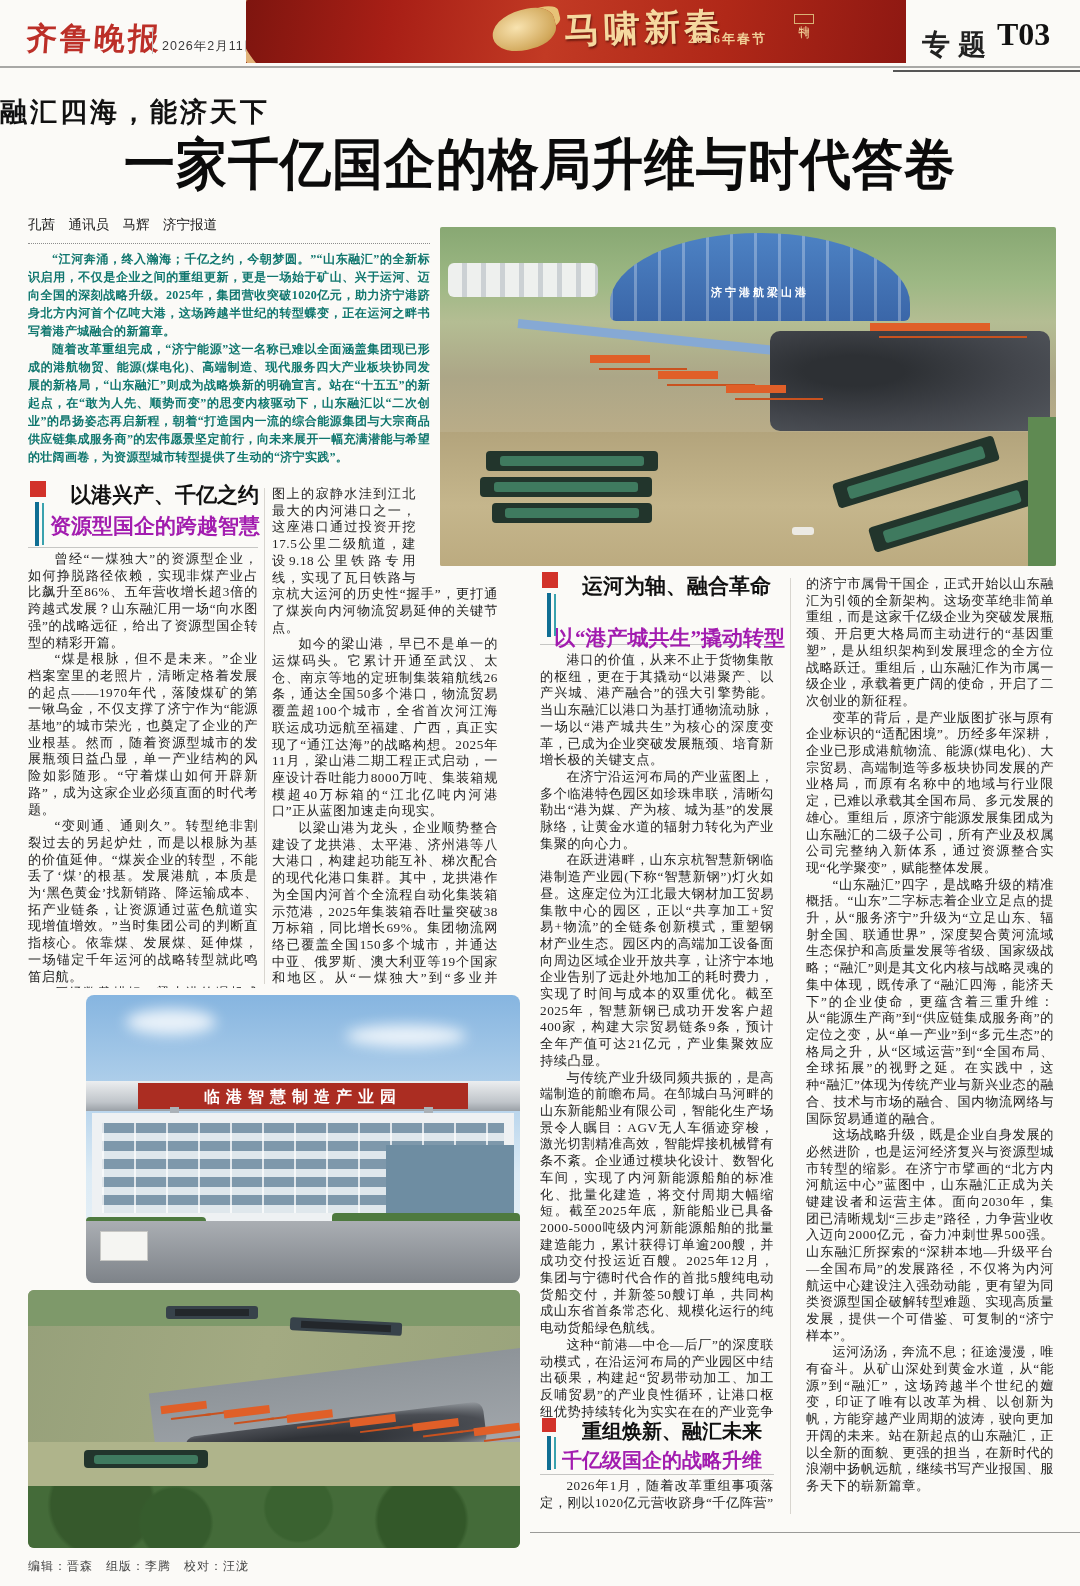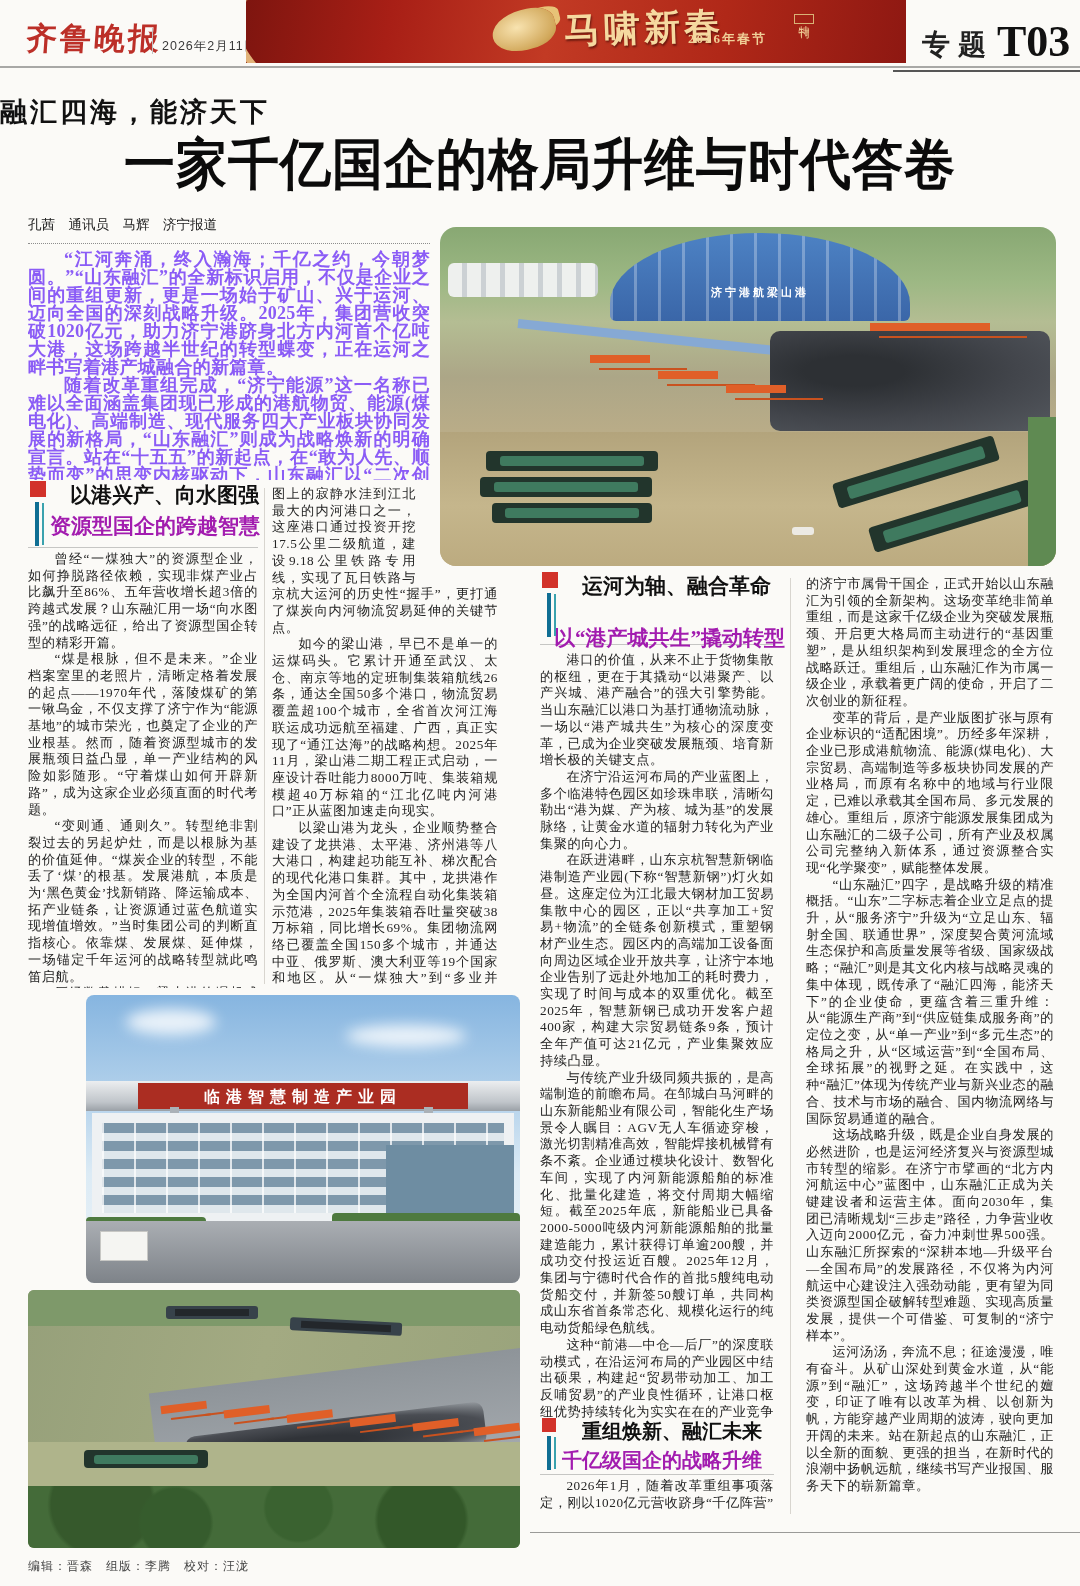--- a/index.html
+++ b/index.html
@@ -25,57 +25,57 @@
   .b-horse{position:absolute;left:246px;top:10px;width:64px;height:40px;
         background:radial-gradient(ellipse at 40% 40%,#f8e3b0,#d2a95c 70%,#b9873c);
         border-radius:62% 46% 52% 58%;transform:rotate(-14deg);box-shadow:14px -6px 0 -8px #e7c377;}
   .b-title{position:absolute;left:318px;top:4px;font-size:36px;font-weight:900;color:#f5d9a0;
         letter-spacing:4px;transform:rotate(-2deg);text-shadow:1px 2px 2px rgba(60,10,5,.6);
         font-family:"Liberation Serif",serif;}
   .b-sub{position:absolute;left:442px;top:30px;font-size:13px;font-weight:bold;color:#f0d098;letter-spacing:2px;}
   .b-tag{position:absolute;left:548px;top:14px;font-size:11px;color:#f0d098;border:1px solid #d9b276;
         padding:2px 3px;writing-mode:vertical-rl;letter-spacing:2px;line-height:12px;}
   .sec-label{position:absolute;left:922px;top:26px;font-size:28px;font-weight:900;color:#222;letter-spacing:8px;}
-  .page-num{position:absolute;left:997px;top:16px;font-size:44px;font-weight:900;color:#111;
+  .page-num{position:absolute;left:997px;top:16px;font-size:32px;font-weight:900;color:#111;
         font-family:"Liberation Serif",serif;}
   .mast-rule{position:absolute;left:0;top:66px;width:1080px;height:2px;background:#a8a8a6;}
   .mast-rule-r{position:absolute;left:893px;top:70px;width:187px;height:2px;background:#565656;}
 
   
   .kicker{position:absolute;left:0;top:94px;width:1080px;text-align:left;font-size:27px;font-weight:900;
         color:#111;letter-spacing:3px;font-family:"Liberation Sans","DejaVu Sans",sans-serif;}
   .title{position:absolute;left:0;top:128px;width:1080px;text-align:center;font-size:51px;font-weight:900;
         color:#0b0b0b;letter-spacing:1px;transform:scaleY(1.08);transform-origin:top;}
   .byline{position:absolute;left:28px;top:216px;width:402px;font-size:13.5px;color:#222;
         font-family:"Liberation Sans",sans-serif;padding-bottom:9px;border-bottom:1px dotted #8d8d8d;}
 
   
   .txt{position:absolute;overflow:hidden;text-align:justify;}
   .txt .para{margin:0;text-indent:2em;}
   .txt .para.noindent{text-indent:0;}
-  .intro{left:28px;top:250px;width:402px;height:230px;font-size:18px;line-height:18px;font-weight:600;color:#8b5cf6;letter-spacing:.3px;}
+  .intro{left:28px;top:250px;width:402px;height:230px;font-size:12px;line-height:18px;font-weight:600;color:#0f766e;letter-spacing:.3px;}
   .ncol{font-size:13.2px;line-height:16.7px;letter-spacing:.55px;color:#242424;}
   .col1{left:28px;top:551px;width:230px;height:437px;}
   .col2{left:272px;top:486px;width:226px;height:500px;}
   .col3u{left:540px;top:652px;width:234px;height:766px;}
   .col3l{left:540px;top:1478px;width:234px;height:36px;}
   .col4{left:806px;top:576px;width:248px;height:936px;}
   .wrap-spacer{float:right;width:82px;height:92px;}
   .vline{position:absolute;width:1px;background:#d8d5cf;}
 
   
   .sec-head{position:absolute;border-bottom:1px solid #c6c6c4;}
   .sq{position:absolute;left:2px;top:0;width:16px;height:16px;background:#d2322a;}
   .bars{position:absolute;left:7px;top:21px;width:4px;height:44px;background:#0f6e93;box-shadow:6px 0 0 -1px #3aa2ae;}
   .sh1{margin-left:42px;font-size:21px;font-weight:900;color:#101010;white-space:nowrap;}
   .sh2{margin-left:22px;margin-top:3px;font-size:21px;font-weight:900;color:#a21caf;white-space:nowrap;}
 
   
   .photo{position:absolute;overflow:hidden;}
-  .ph1{left:440px;top:227px;width:616px;height:339px;border-radius:16px;
+  .ph1{left:440px;top:227px;width:616px;height:339px;border-radius:2px;
        background:linear-gradient(180deg,#88a873 0px,#9db884 55px,#b4bd93 95px,#aca687 150px,#bdae88 220px,#c7b891 339px);}
   .p1-silos{position:absolute;left:8px;top:36px;width:150px;height:34px;border-radius:6px;
        background:repeating-linear-gradient(90deg,#eef0ee 0 14px,#ccd1d4 14px 19px);}
   .p1-wh{position:absolute;left:170px;top:6px;width:300px;height:88px;
        background:linear-gradient(180deg,#4d82c4,#3a66a8);border-radius:50% 50% 6px 6px/80% 80% 6px 6px;}
   .p1-wh i{position:absolute;inset:0;border-radius:inherit;
        background:repeating-linear-gradient(90deg,rgba(255,255,255,.28) 0 3px,transparent 3px 24px);}
   .p1-wh b{position:absolute;left:0;right:0;top:52px;text-align:center;color:#fff;font-size:11px;
        font-weight:bold;letter-spacing:3px;font-style:normal;}
   .p1-conv{position:absolute;left:78px;top:92px;width:430px;height:9px;background:#86a9d4;
@@ -192,21 +192,21 @@
     <span class="barge" style="left:428px;top:276px;width:168px;height:26px;transform:rotate(-17deg);">
         <i></i>
       </span>
     <span class="p1-boat"></span>
     <span class="p1-bank"></span>
   </div>
 
   <div class="sec-head" style="left:28px;top:481px;width:230px;height:66px;">
     <span class="sq"></span>
     <span class="bars"></span>
-    <div class="sh1">以港兴产、向水图强</div>
+    <div class="sh1">以港兴产、千亿之约</div>
     <div class="sh2">资源型国企的跨越智慧</div>
   </div>
   <div class="txt ncol col1">
       <p class="para">曾经“一煤独大”的资源型企业，如何挣脱路径依赖，实现非煤产业占比飙升至86%、五年营收增长超3倍的跨越式发展？山东融汇用一场“向水图强”的战略远征，给出了资源型国企转型的精彩开篇。</p>
       <p class="para">“煤是根脉，但不是未来。”企业档案室里的老照片，清晰定格着发展的起点——1970年代，落陵煤矿的第一锹乌金，不仅支撑了济宁作为“能源基地”的城市荣光，也奠定了企业的产业根基。然而，随着资源型城市的发展瓶颈日益凸显，单一产业结构的风险如影随形。“守着煤山如何开辟新路”，成为这家企业必须直面的时代考题。</p>
       <p class="para">“变则通、通则久”。转型绝非割裂过去的另起炉灶，而是以根脉为基的价值延伸。“煤炭企业的转型，不能丢了‘煤’的根基。发展港航，本质是为‘黑色黄金’找新销路、降运输成本、拓产业链条，让资源通过蓝色航道实现增值增效。”当时集团公司的判断直指核心。依靠煤、发展煤、延伸煤，一场锚定千年运河的战略转型就此鸣笛启航。</p>
       <p class="para">历经数载耕耘，梁山港的崛起成为这场转型跨越的“点石成金”之作。从地</p>
     </div>
   <div class="txt ncol col2">
     <div class="wrap-spacer"></div>

